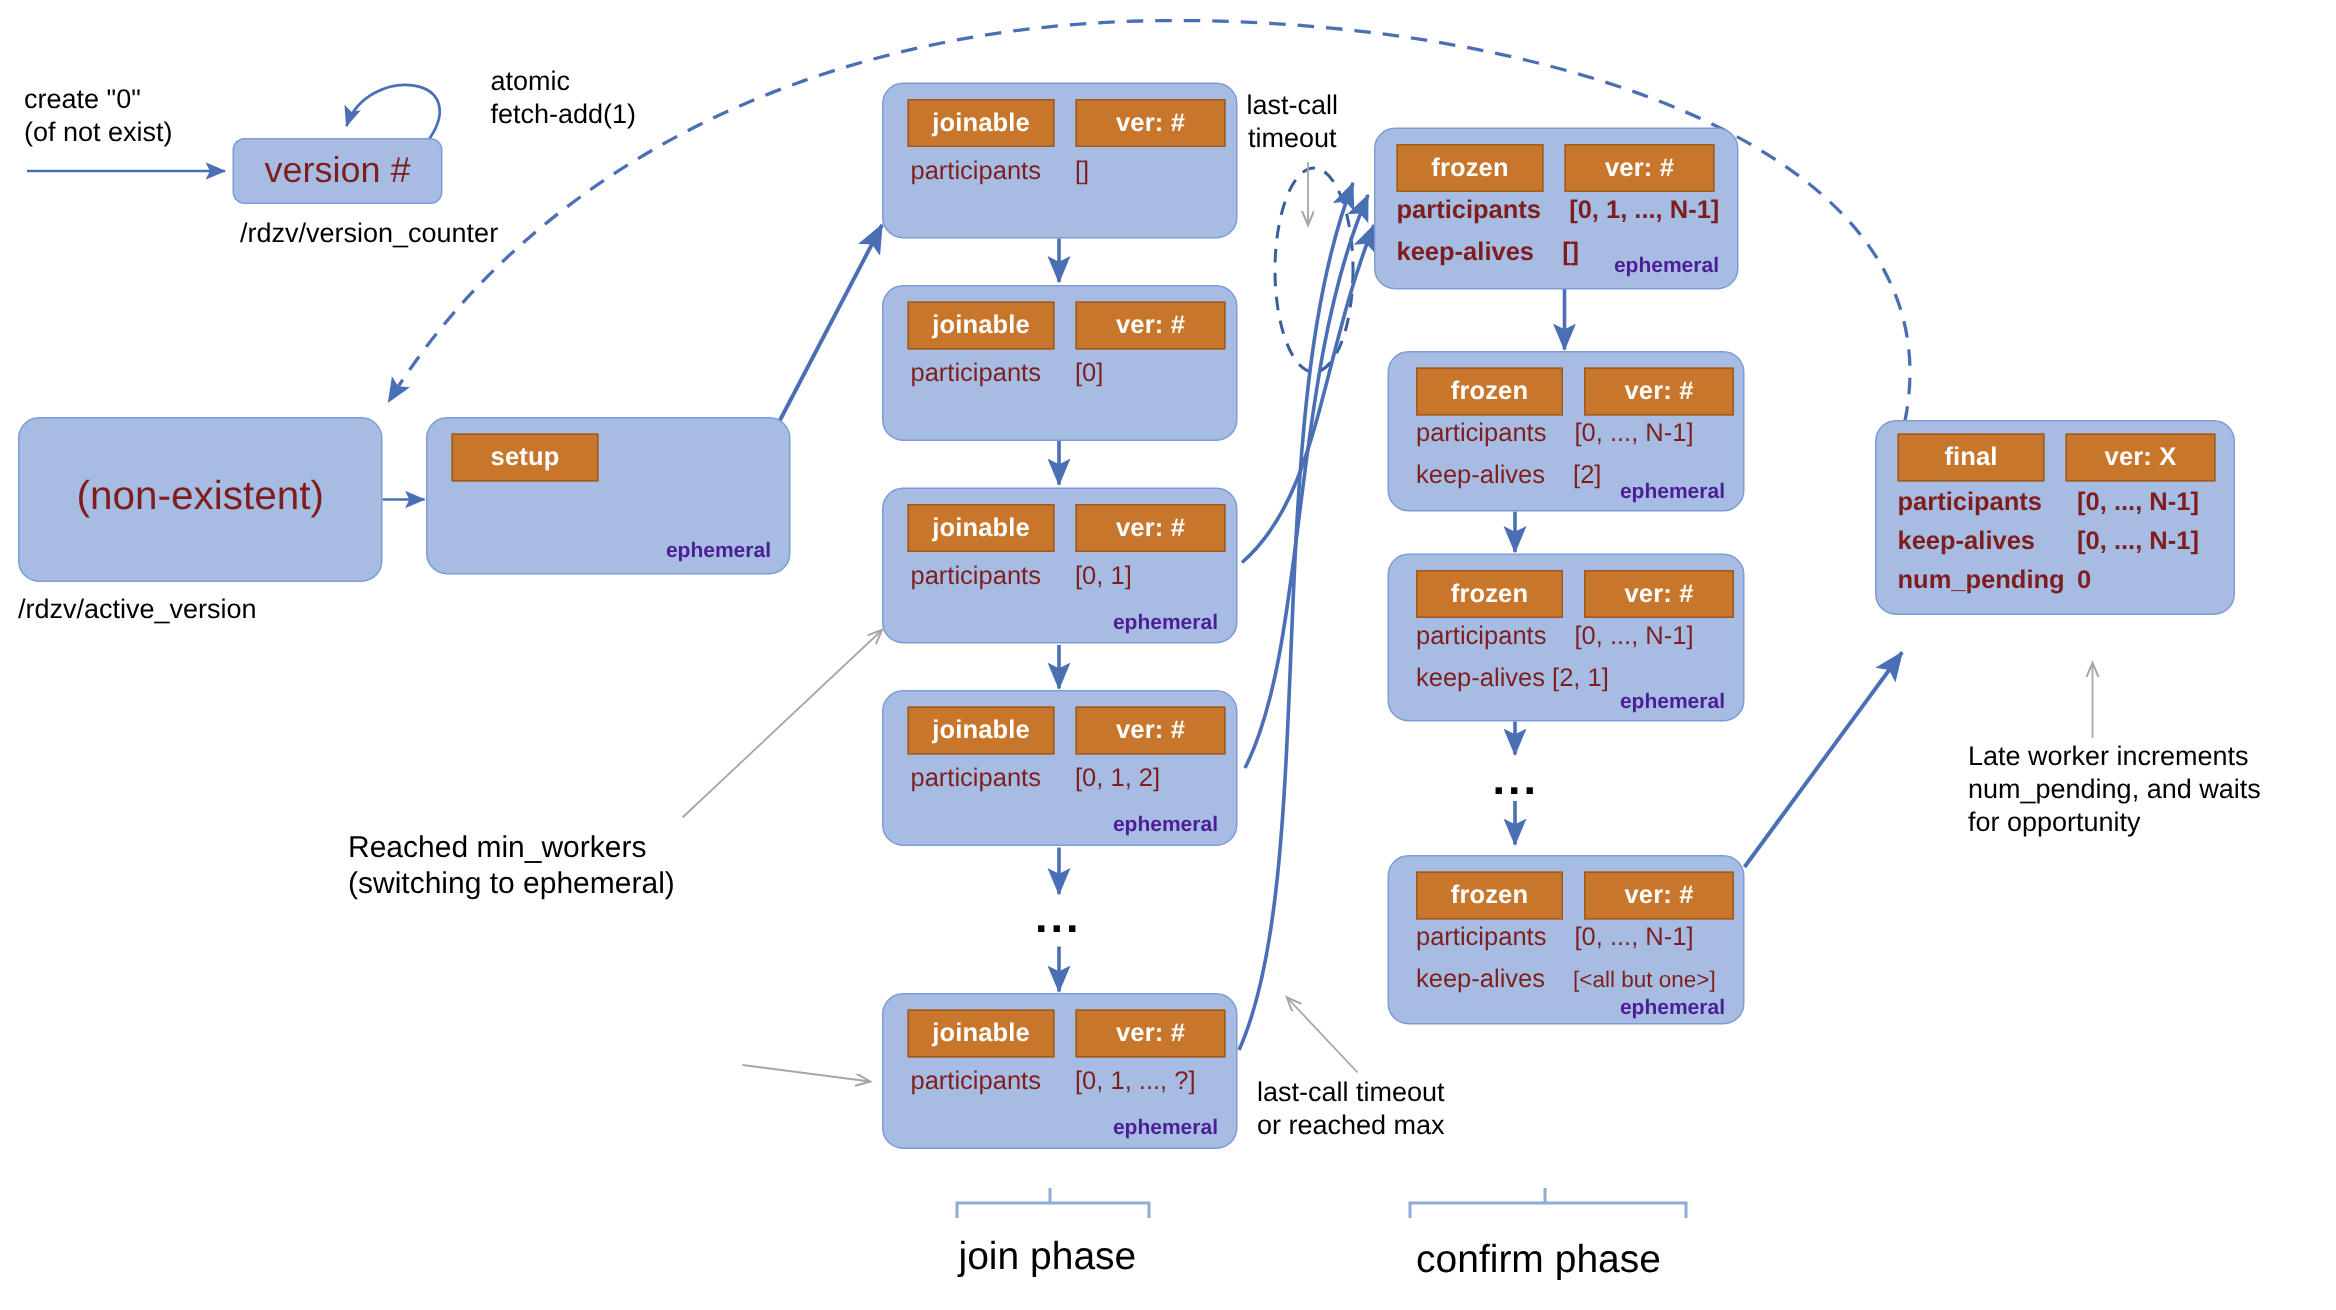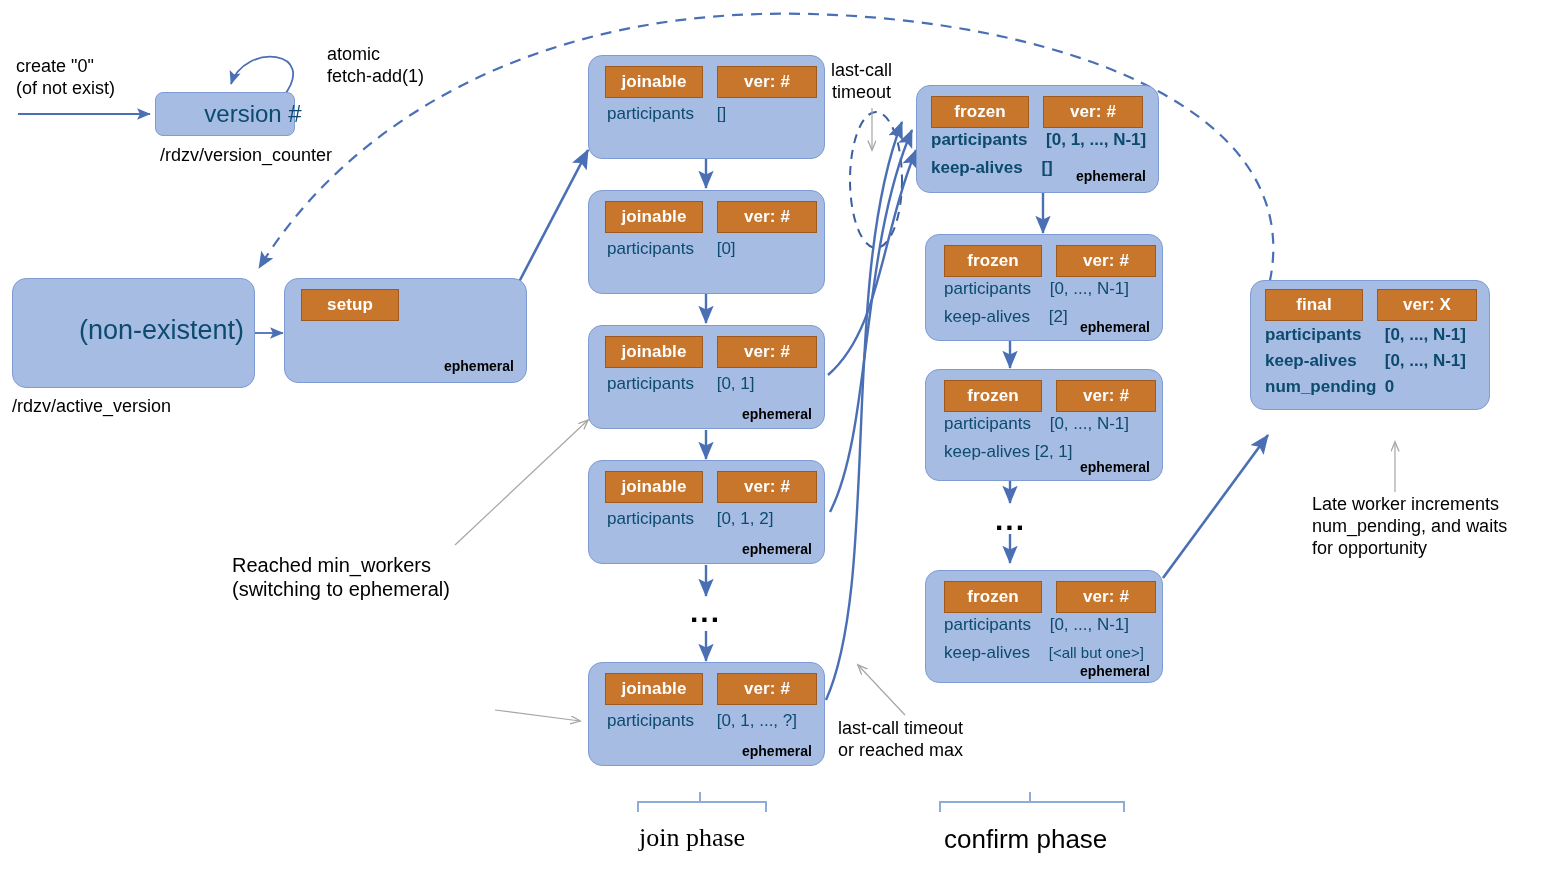--- a/index.html
+++ b/index.html
@@ -27,21 +27,20 @@
   }
 
   
   .state-box {
     position: absolute;
     box-sizing: border-box;
     background: #A6BCE3;
     border: 1.4px solid #7E9BD4;
     border-radius: 14px;
     box-shadow: 0 0 0 0 rgba(0,0,0,0);
-    padding-left: 28px;
   }
   .hdr-row {
     position: absolute;
     left: 16px;
     top: 10px;
     display: flex;
     gap: 14px;
   }
   .chip {
     background: #C8762C;
@@ -53,43 +52,43 @@
     padding: 6px 0 7px 0;
     text-align: center;
     letter-spacing: 0.1px;
   }
   .chip.state { width: 96px; }
   .chip.ver   { width: 98px; }
 
   .kv {
     position: absolute;
     font-size: 17px;
-    color: #0c4a6e;
+    color: #7f1d1d;
     white-space: nowrap;
   }
   .kv .k { display: inline-block; }
   .kv .v { display: inline-block; font-weight: normal; }
   .kv.bold .v { font-weight: bold; }
 
   .ephemeral {
     position: absolute;
     right: 12px;
     font-size: 14px;
-    color: #000000;
+    color: #4c1d95;
     font-weight: bold;
     white-space: nowrap;
   }
 
   
   .plain-box-label {
     position: absolute;
     width: 100%;
     text-align: center;
     font-size: 27px;
-    color: #0c4a6e;
+    color: #7f1d1d;
   }
 
   
   .txt {
     position: absolute;
     color: #000000;
     white-space: pre;
     line-height: 1.22;
   }
   .t17 { font-size: 18px; }
@@ -345,16 +344,16 @@
   <div class="txt t17" style="left:831px; top:60px;text-align:center;">last-call
 timeout</div>
 
   <div class="txt t17" style="left:838px; top:718px;">last-call timeout
 or reached max</div>
 
   <div class="txt t19" style="left:232px; top:553px;">Reached min_workers
 (switching to ephemeral)</div>
 
 
-  <div class="txt t25" style="left:639px; top:822px;font-family:Liberation Serif, serif;">join phase</div>
+  <div class="txt t25" style="left:639px; top:822px;">join phase</div>
   <div class="txt t25" style="left:944px; top:824px;">confirm phase</div>
 
 </div>
 
 </body></html>

